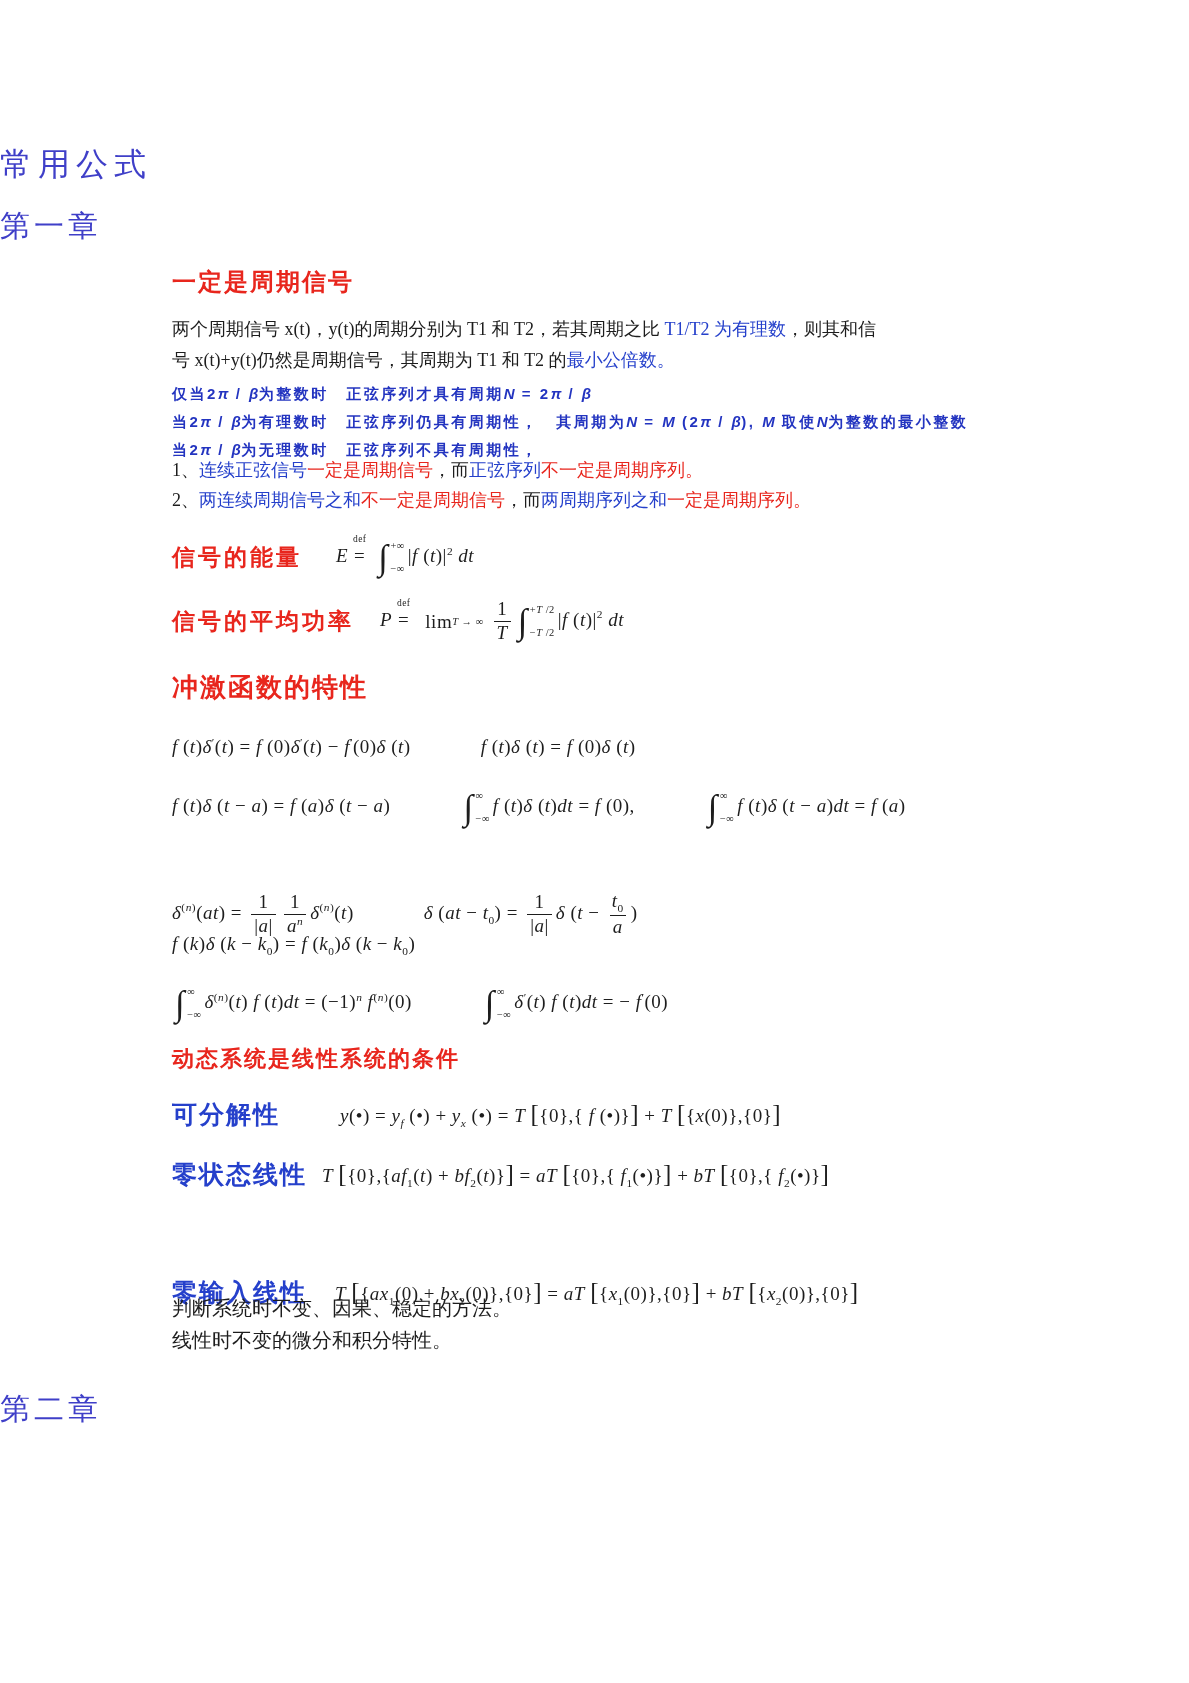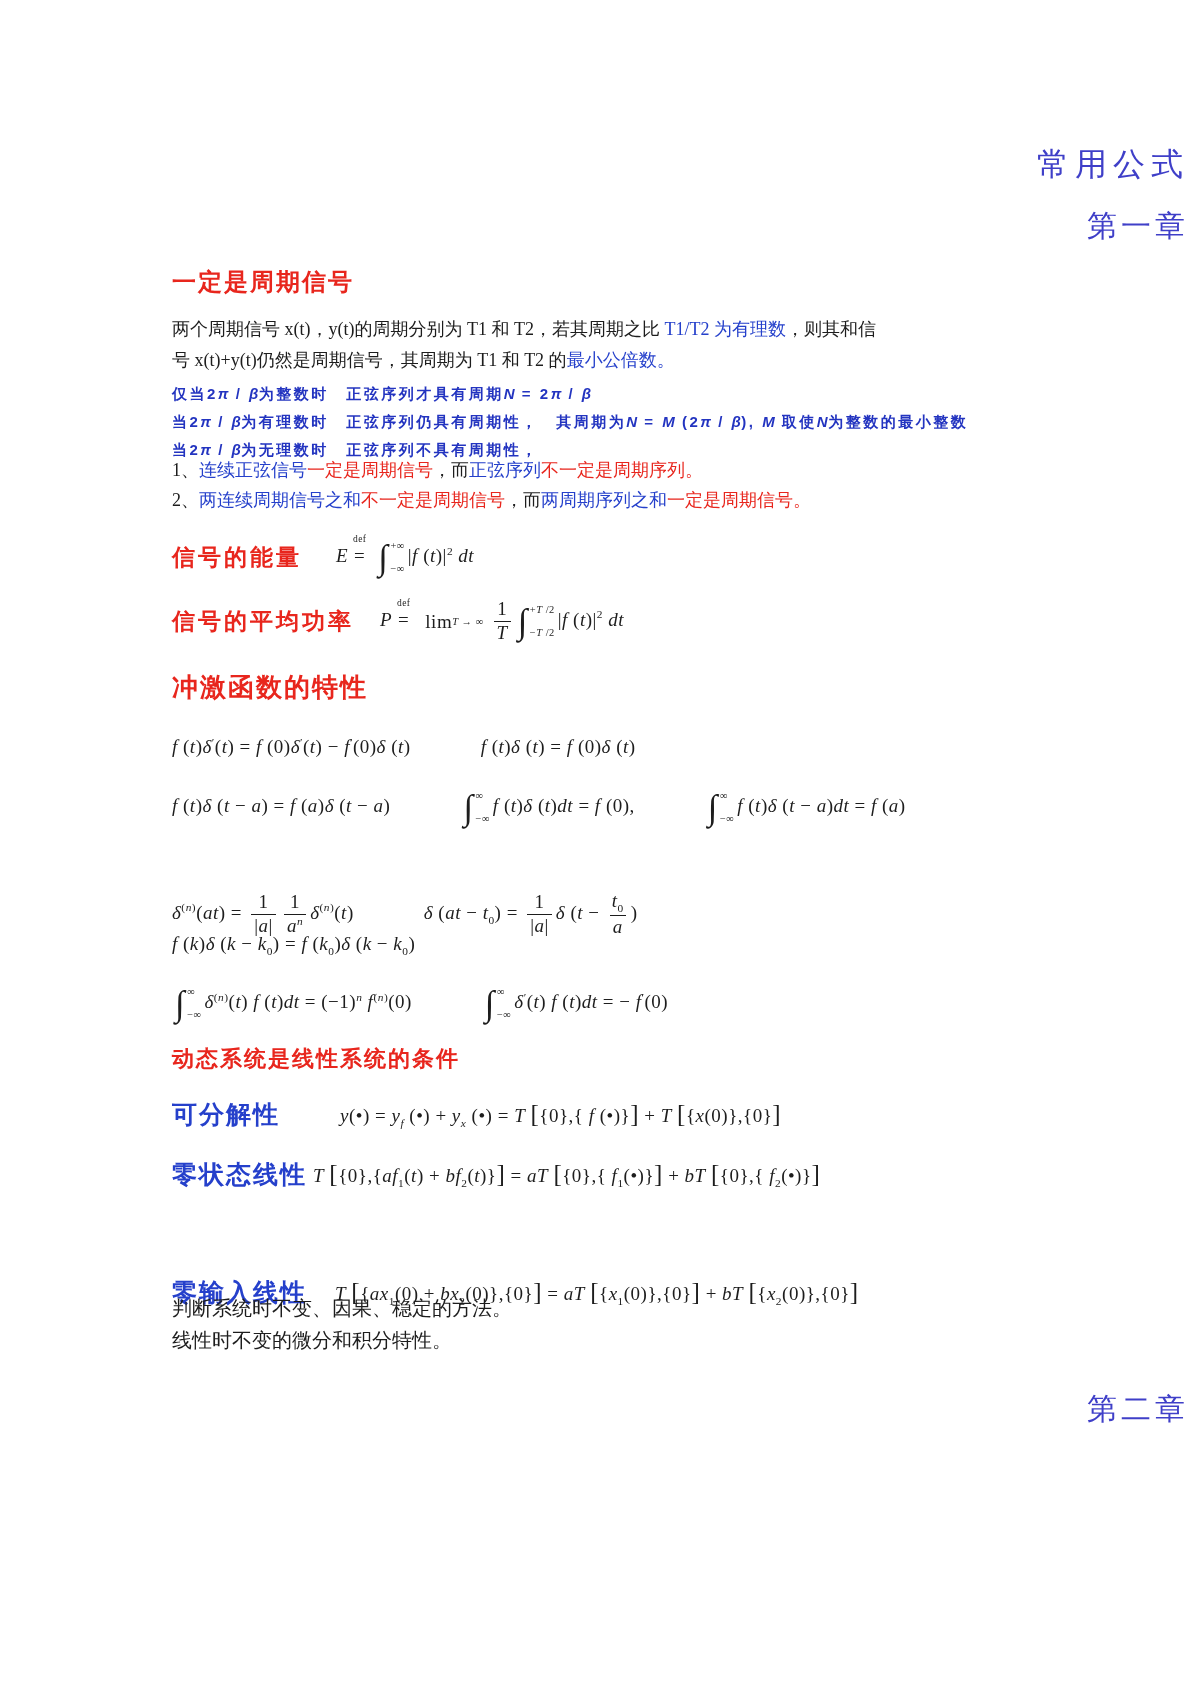--- a/index.html
+++ b/index.html
@@ -1,19 +1,19 @@
 <!DOCTYPE html>
 <html style="--title_blue: #3f3fc8; --red: #e8261d; --blue: #2540cb; --note_blue: #2334c0; --text: #1d1d1d;"><head>
 <meta charset="utf-8">
 <style>
   html,body{margin:0;padding:0;background:#888;}
   #page{position:relative;width:1189px;height:1683px;margin:0 auto;background:#ffffff;
         font-family:"Liberation Serif","DejaVu Serif",serif;color:var(--text,#1d1d1d);overflow:hidden;}
 
-  .centerline{position:absolute;left:0;width:100%;text-align:right;color:var(--title_blue,#3f3fc8);}
+  .centerline{position:absolute;left:0;width:100%;text-align:left;color:var(--title_blue,#3f3fc8);}
   #doc-title{top:143px;font-size:32px;letter-spacing:6px;}
   #chap1{top:206px;font-size:30px;letter-spacing:4px;}
   #chap2{top:1389px;font-size:30px;letter-spacing:4px;}
 
   .sec-heading{position:absolute;left:172px;color:var(--red,#e8261d);
                font-family:"Liberation Sans","DejaVu Sans",sans-serif;font-weight:600;letter-spacing:2px;}
   #h-periodic{top:266px;font-size:24px;}
   #h-impulse{top:670px;font-size:26px;}
   #h-linear{top:1044px;font-size:22px;}
 
@@ -29,21 +29,21 @@
   .items{position:absolute;left:172px;top:455px;font-size:18px;line-height:30px;}
 
   .frow{position:absolute;left:172px;display:flex;align-items:center;}
   #row-energy{top:540px;gap:34px;}
   #row-power{top:598px;gap:26px;}
   .rlabel{color:var(--red,#e8261d);font-family:"Liberation Sans","DejaVu Sans",sans-serif;
           font-weight:600;font-size:23px;letter-spacing:3px;white-space:nowrap;}
   .blabel{color:var(--blue,#2540cb);font-family:"Liberation Sans","DejaVu Sans",sans-serif;
           font-weight:600;font-size:25px;letter-spacing:2px;white-space:nowrap;}
   #row-dec{top:1098px;gap:60px;}
-  #row-zs{top:1158px;gap:6px;}
+  #row-zs{top:1158px;gap:15px;}
   #row-zi{top:1276px;gap:28px;text-align:right;}
 
   .fline{position:absolute;left:172px;}
   #fl1{top:736px;}
   #fl2{top:790px;}
   #fl3{top:850px;margin-top:40px;}
   #fl4{top:933px;}
   #fl5{top:986px;}
   .fline .math + .math{margin-left:66px;}
 
@@ -81,21 +81,21 @@
   </div>
 
   <div class="notes">
     <div>仅当2<i>π</i> / <i>β</i>为整数时　正弦序列才具有周期<i>N</i> = 2<i>π</i> / <i>β</i></div>
     <div>当2<i>π</i> / <i>β</i>为有理数时　正弦序列仍具有周期性，　其周期为<i>N</i> = <i>M</i> (2<i>π</i> / <i>β</i>), <i>M</i> 取使<i>N</i>为整数的最小整数</div>
     <div>当2<i>π</i> / <i>β</i>为无理数时　正弦序列不具有周期性，</div>
   </div>
 
   <div class="items">
     <div>1、<span class="blue">连续正弦信号</span><span class="red">一定是周期信号</span>，而<span class="blue">正弦序列</span><span class="red">不一定是周期序列。</span></div>
-    <div>2、<span class="blue">两连续周期信号之和</span><span class="red">不一定是周期信号</span>，而<span class="blue">两周期序列之和</span><span class="red">一定是周期信号。</span></div>
+    <div>2、<span class="blue">两连续周期信号之和</span><span class="red">不一定是周期信号</span>，而<span class="blue">两周期序列之和</span><span class="red">一定是周期序列。</span></div>
   </div>
 
   <div id="row-energy" class="frow">
     <span class="rlabel">信号的能量</span>
     <span class="math"><i>E</i><span class="defeq">=<span class="dd">def</span></span><span class="int">
           <span class="is">∫</span>
           <span class="il">
             <span>+∞</span>
             <span>−∞</span>
           </span>

